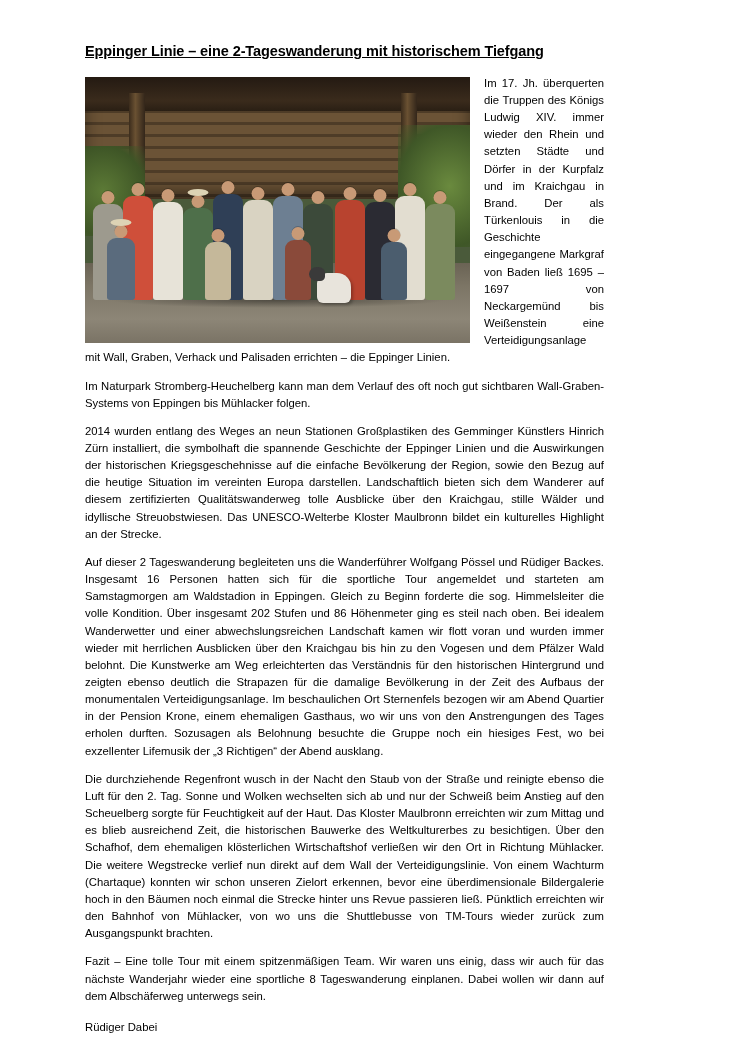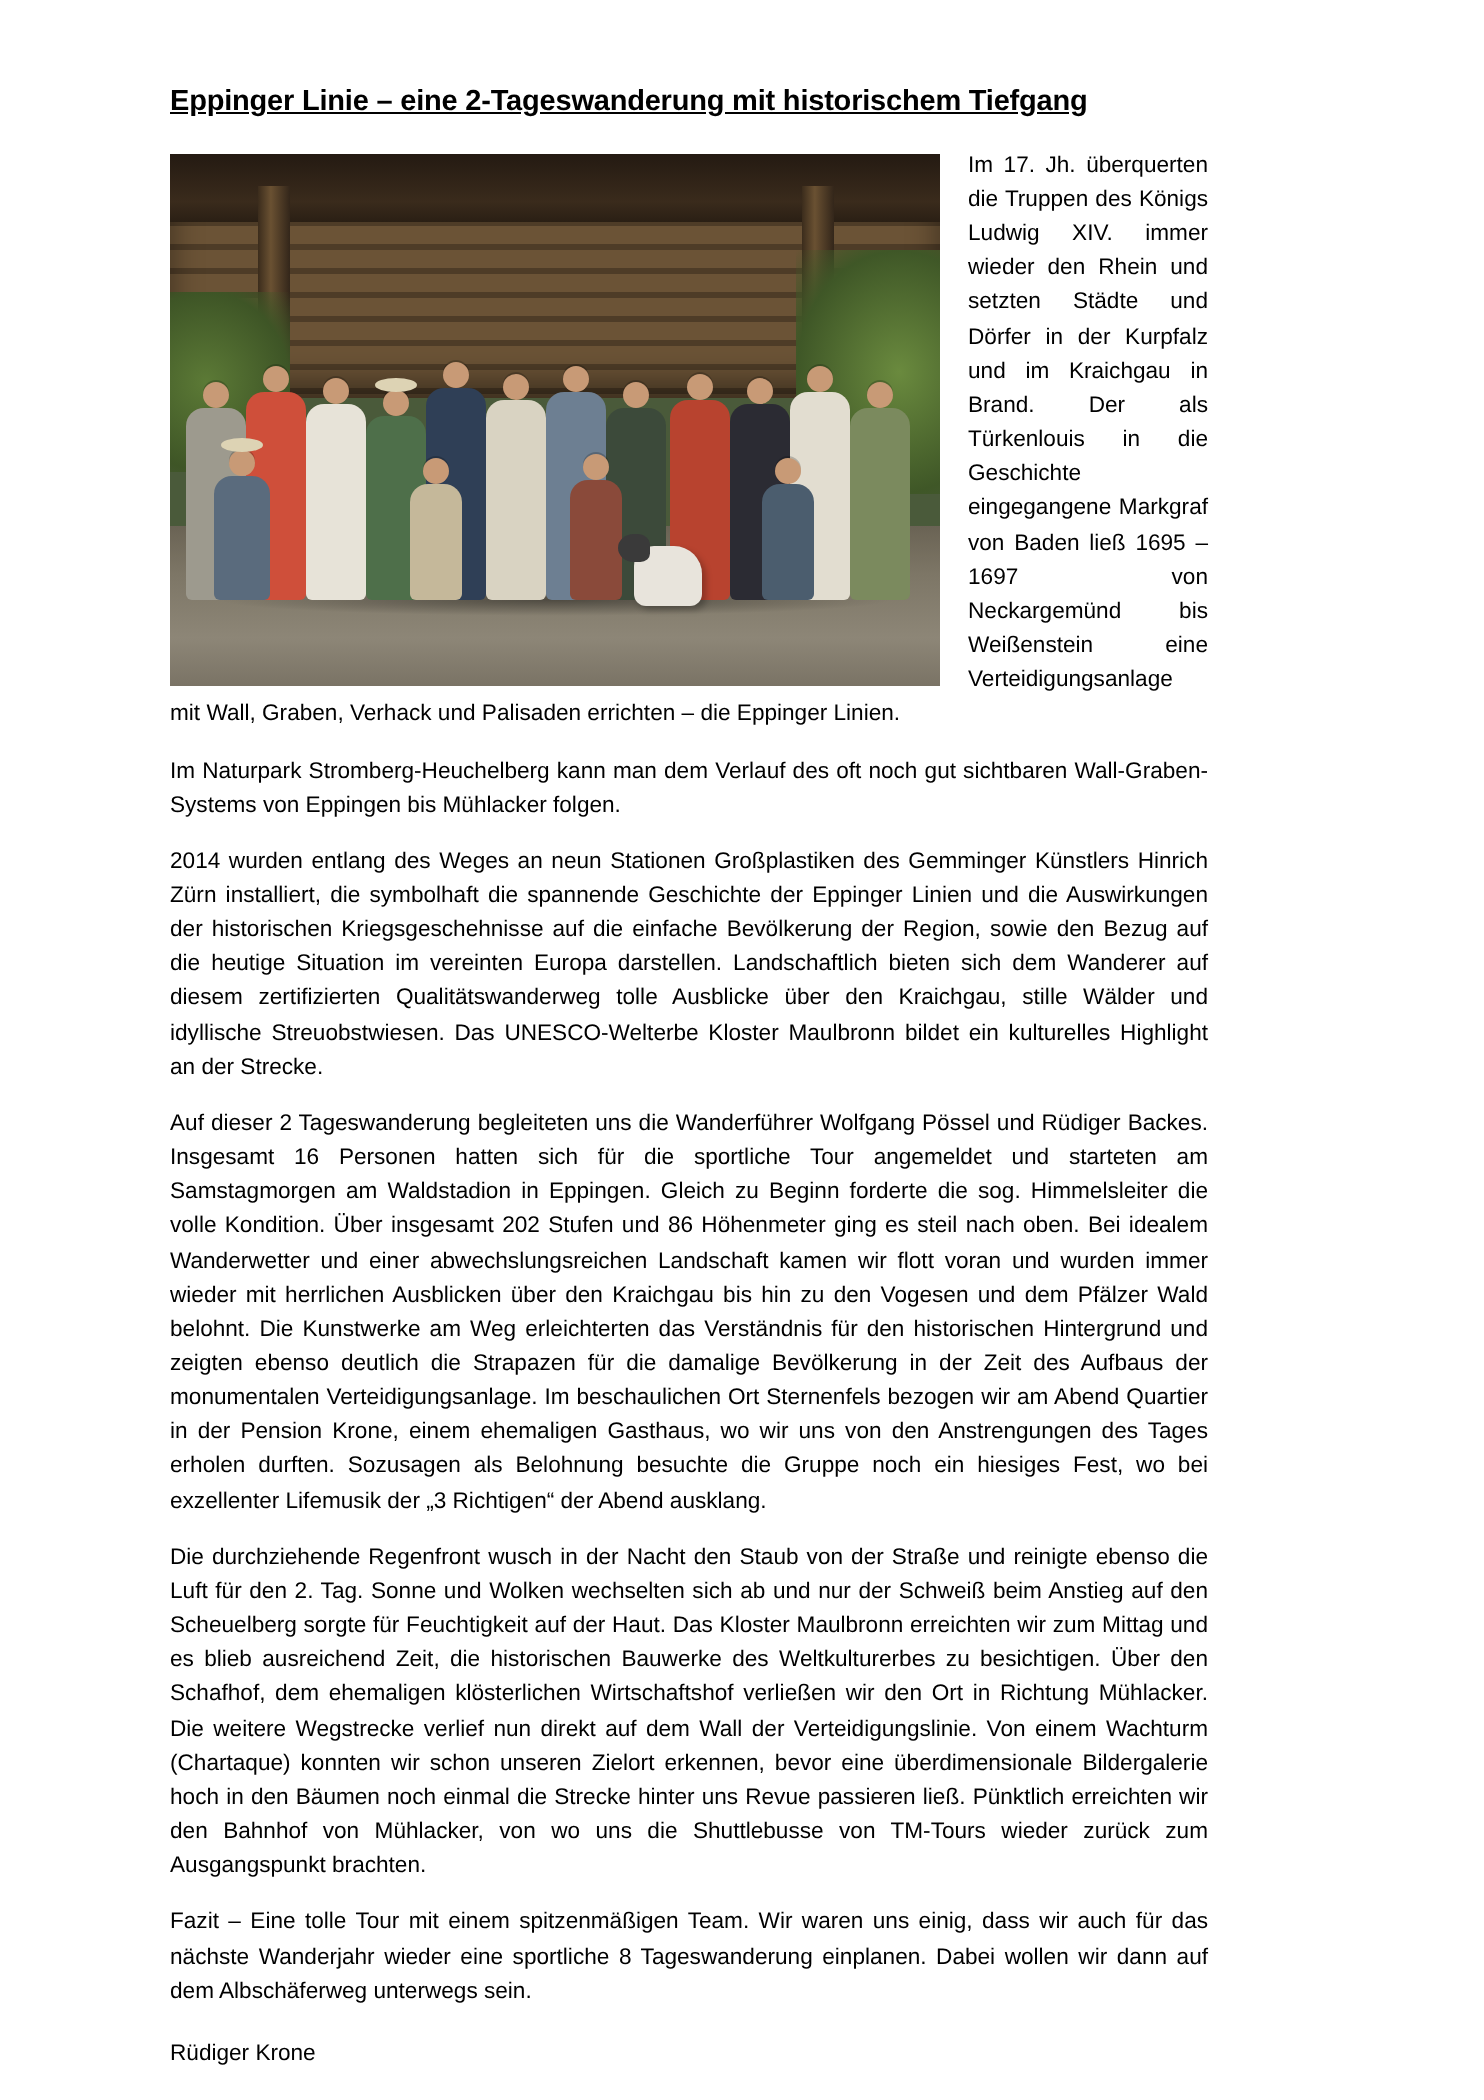--- a/index.html
+++ b/index.html
@@ -154,15 +154,15 @@
     <div class="ph-dog"></div>
   </div>
 
   <p class="body first">Im 17. Jh. überquerten die Truppen des Königs Ludwig XIV. immer wieder den Rhein und setzten Städte und Dörfer in der Kurpfalz und im Kraichgau in Brand. Der als Türkenlouis in die Geschichte eingegangene Markgraf von Baden ließ 1695 – 1697 von Neckargemünd bis Weißenstein eine Verteidigungsanlage mit Wall, Graben, Verhack und Palisaden errichten – die Eppinger Linien.</p>
   <p class="body">Im Naturpark Stromberg-Heuchelberg kann man dem Verlauf des oft noch gut sichtbaren Wall-Graben-Systems von Eppingen bis Mühlacker folgen.</p>
   <div class="clearer"></div>
   <p class="body">2014 wurden entlang des Weges an neun Stationen Großplastiken des Gemminger Künstlers Hinrich Zürn installiert, die symbolhaft die spannende Geschichte der Eppinger Linien und die Auswirkungen der historischen Kriegsgeschehnisse auf die einfache Bevölkerung der Region, sowie den Bezug auf die heutige Situation im vereinten Europa darstellen. Landschaftlich bieten sich dem Wanderer auf diesem zertifizierten Qualitätswanderweg tolle Ausblicke über den Kraichgau, stille Wälder und idyllische Streuobstwiesen. Das UNESCO-Welterbe Kloster Maulbronn bildet ein kulturelles Highlight an der Strecke.</p>
   <p class="body">Auf dieser 2 Tageswanderung begleiteten uns die Wanderführer Wolfgang Pössel und Rüdiger Backes. Insgesamt 16 Personen hatten sich für die sportliche Tour angemeldet und starteten am Samstagmorgen am Waldstadion in Eppingen. Gleich zu Beginn forderte die sog. Himmelsleiter die volle Kondition. Über insgesamt 202 Stufen und 86 Höhenmeter ging es steil nach oben. Bei idealem Wanderwetter und einer abwechslungsreichen Landschaft kamen wir flott voran und wurden immer wieder mit herrlichen Ausblicken über den Kraichgau bis hin zu den Vogesen und dem Pfälzer Wald belohnt. Die Kunstwerke am Weg erleichterten das Verständnis für den historischen Hintergrund und zeigten ebenso deutlich die Strapazen für die damalige Bevölkerung in der Zeit des Aufbaus der monumentalen Verteidigungsanlage. Im beschaulichen Ort Sternenfels bezogen wir am Abend Quartier in der Pension Krone, einem ehemaligen Gasthaus, wo wir uns von den Anstrengungen des Tages erholen durften. Sozusagen als Belohnung besuchte die Gruppe noch ein hiesiges Fest, wo bei exzellenter Lifemusik der „3 Richtigen“ der Abend ausklang.</p>
   <p class="body">Die durchziehende Regenfront wusch in der Nacht den Staub von der Straße und reinigte ebenso die Luft für den 2. Tag. Sonne und Wolken wechselten sich ab und nur der Schweiß beim Anstieg auf den Scheuelberg sorgte für Feuchtigkeit auf der Haut. Das Kloster Maulbronn erreichten wir zum Mittag und es blieb ausreichend Zeit, die historischen Bauwerke des Weltkulturerbes zu besichtigen. Über den Schafhof, dem ehemaligen klösterlichen Wirtschaftshof verließen wir den Ort in Richtung Mühlacker. Die weitere Wegstrecke verlief nun direkt auf dem Wall der Verteidigungslinie. Von einem Wachturm (Chartaque) konnten wir schon unseren Zielort erkennen, bevor eine überdimensionale Bildergalerie hoch in den Bäumen noch einmal die Strecke hinter uns Revue passieren ließ. Pünktlich erreichten wir den Bahnhof von Mühlacker, von wo uns die Shuttlebusse von TM-Tours wieder zurück zum Ausgangspunkt brachten.</p>
   <p class="body">Fazit – Eine tolle Tour mit einem spitzenmäßigen Team. Wir waren uns einig, dass wir auch für das nächste Wanderjahr wieder eine sportliche 8 Tageswanderung einplanen. Dabei wollen wir dann auf dem Albschäferweg unterwegs sein.</p>
-  <p class="sig">Rüdiger Krone</p>
+  <p class="sig">Rüdiger Dabei</p>
 
 </div>
 
 </body></html>

